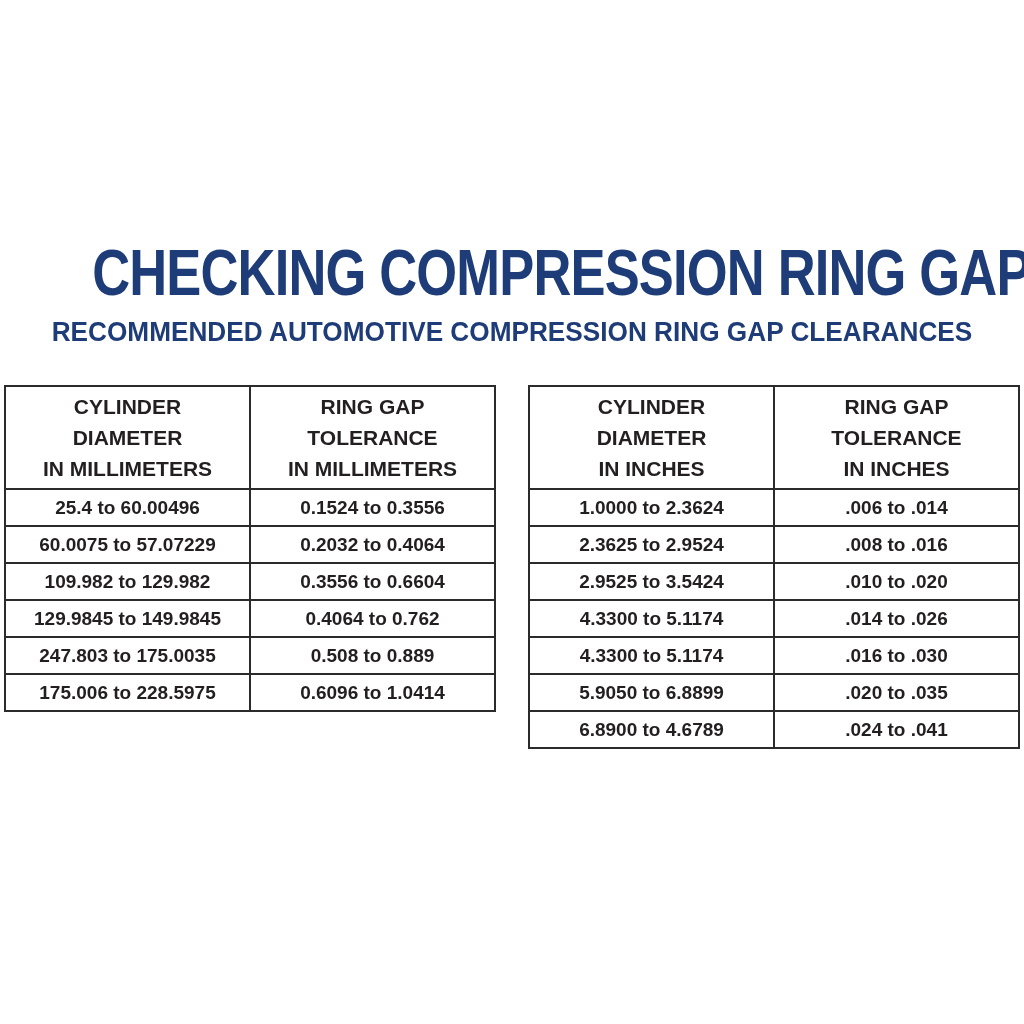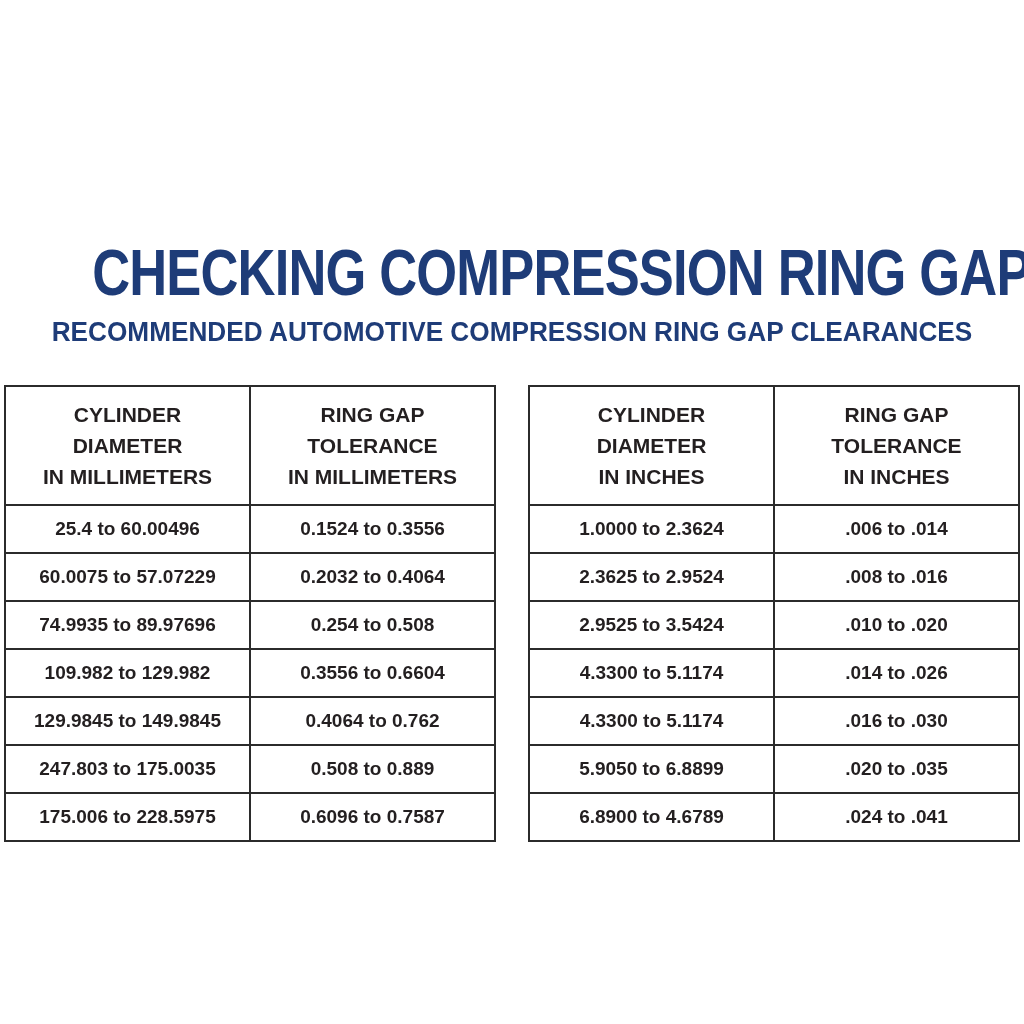--- a/index.html
+++ b/index.html
@@ -36,21 +36,21 @@
     position:absolute;top:385px;
     width:492px;
     border-collapse:collapse;table-layout:fixed;
     color:var(--table-text);
   }
   table.spec.mm{left:4px;}
   table.spec.inch{left:528px;}
   table.spec th,table.spec td{
     border:2px solid var(--table-border);
     text-align:center;vertical-align:middle;
-    padding:12px;width:50%;
+    padding:4px;width:50%;
   }
   table.spec th{
     height:95px;
     font-size:21px;line-height:31px;font-weight:700;
   }
   table.spec td{
     height:37px;
     font-size:19px;font-weight:700;
   }
   .hline{display:block;}
@@ -79,38 +79,34 @@
   <tbody>
     <tr>
       <td>25.4 to 60.00496</td>
       <td>0.1524 to 0.3556</td>
     </tr>
     <tr>
       <td>60.0075 to 57.07229</td>
       <td>0.2032 to 0.4064</td>
     </tr>
     <tr>
-      <td>74.9935 to 89.97696</td>
-      <td>0.254 to 0.508</td>
-    </tr>
-    <tr>
       <td>109.982 to 129.982</td>
       <td>0.3556 to 0.6604</td>
     </tr>
     <tr>
       <td>129.9845 to 149.9845</td>
       <td>0.4064 to 0.762</td>
     </tr>
     <tr>
       <td>247.803 to 175.0035</td>
       <td>0.508 to 0.889</td>
     </tr>
     <tr>
       <td>175.006 to 228.5975</td>
-      <td>0.6096 to 0.7587</td>
+      <td>0.6096 to 1.0414</td>
     </tr>
   </tbody>
 </table>
 
 <table class="spec inch">
   <thead>
     <tr>
       <th>
         <span class="hline">CYLINDER</span>
         <span class="hline">DIAMETER</span>

